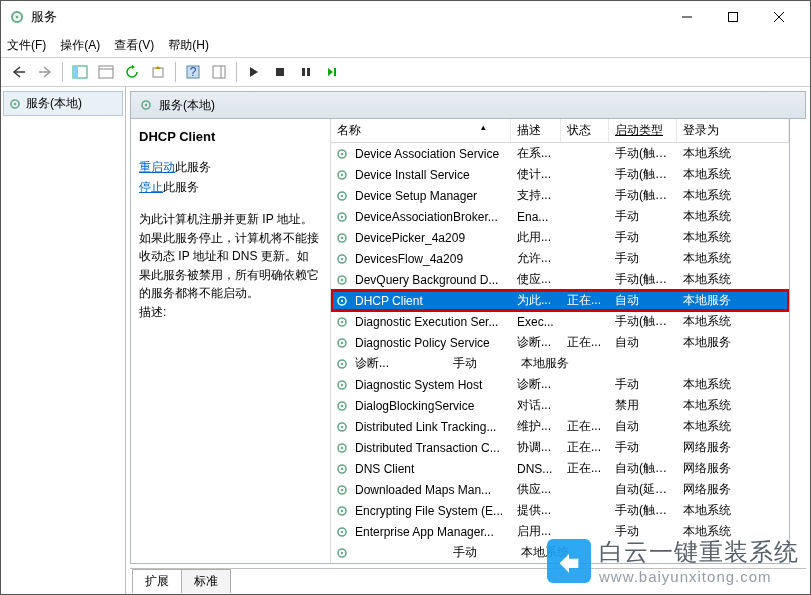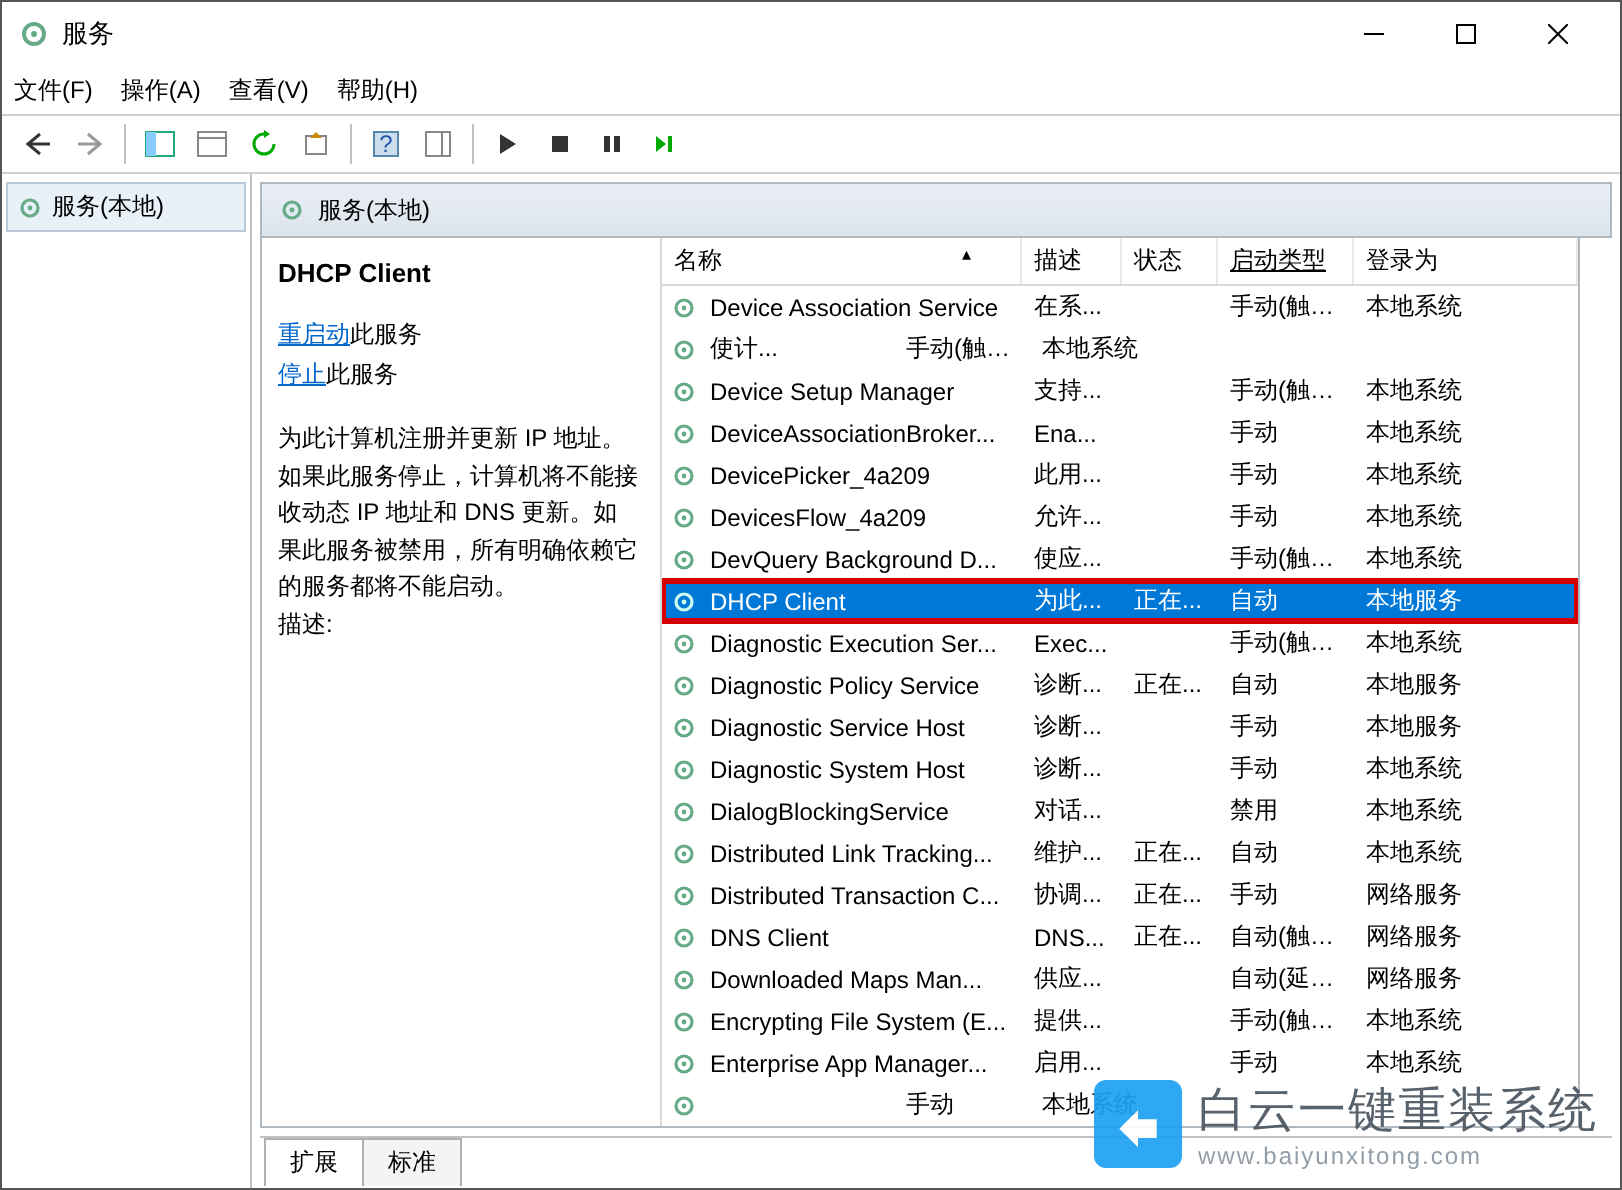--- a/index.html
+++ b/index.html
@@ -35,21 +35,21 @@
 .srow { display: flex; height: 21px; align-items: center; }
 .srow .ico { width: 18px; display:flex; align-items:center; justify-content:center; margin-left:2px;}
 .srow .col { padding: 0 4px; white-space: nowrap; overflow: hidden; text-overflow: ellipsis; }
 .srow.sel { background: #0078d7; color: #fff; outline: 3px solid #d40000; outline-offset: -2px; }
 .tabs { height: 24px; border-top: 1px solid #c0c0c0; display: flex; align-items: flex-end; padding: 0 0 0 2px; margin:0 4px 2px 4px;}
 .tab { padding: 3px 12px; border: 1px solid #b0b0b0; border-bottom: none; margin-right: -1px; background: #f4f4f4; position: relative; top:1px;}
 .tab.active { background: #fff; }
 .watermark { position: absolute; right: 12px; bottom: 10px; display: flex; align-items: center; gap: 8px; opacity: 0.92; pointer-events:none;}
 .watermark .logo { width: 44px; height: 44px; background: #1da1f2; border-radius: 6px; display:flex; align-items:center; justify-content:center;}
 .watermark .txt1 { font-size: 24px; color: #4a5560; letter-spacing: 1px; font-weight: normal;}
-.watermark .txt2 { font-size: 12px; color: #8a95a0; letter-spacing: 1px; }
+.watermark .txt2 { font-size: 15px; color: #8a95a0; letter-spacing: 1px; }
 svg { display: block; }
 </style>
 </head>
 <body>
 
 <div class="window">
 
   <div class="titlebar">
     <span class="gear">
       <svg width="16" height="16" viewBox="0 0 16 16">
@@ -219,20 +219,21 @@
                 <span class="col" style="width:68px">手动(触发...</span>
                 <span class="col" style="flex:1">本地系统</span>
               </div>
               <div class="srow">
                 <span class="ico">
                   <svg width="14" height="14">
                     <circle cx="7" cy="7" r="4" fill="none" stroke="#6a8" stroke-width="1.6"></circle>
                     <circle cx="7" cy="7" r="1.2" fill="#6a8"></circle>
                   </svg>
                 </span>
+                <span class="col" style="width:162px">Device Install Service</span>
                 <span class="col" style="width:50px">使计...</span>
                 <span class="col" style="width:48px"></span>
                 <span class="col" style="width:68px">手动(触发...</span>
                 <span class="col" style="flex:1">本地系统</span>
               </div>
               <div class="srow">
                 <span class="ico">
                   <svg width="14" height="14">
                     <circle cx="7" cy="7" r="4" fill="none" stroke="#6a8" stroke-width="1.6"></circle>
                     <circle cx="7" cy="7" r="1.2" fill="#6a8"></circle>
@@ -335,21 +336,20 @@
                 <span class="col" style="width:68px">自动</span>
                 <span class="col" style="flex:1">本地服务</span>
               </div>
               <div class="srow">
                 <span class="ico">
                   <svg width="14" height="14">
                     <circle cx="7" cy="7" r="4" fill="none" stroke="#6a8" stroke-width="1.6"></circle>
                     <circle cx="7" cy="7" r="1.2" fill="#6a8"></circle>
                   </svg>
                 </span>
-                <span class="col" style="width:162px">Diagnostic Service Host</span>
                 <span class="col" style="width:50px">诊断...</span>
                 <span class="col" style="width:48px"></span>
                 <span class="col" style="width:68px">手动</span>
                 <span class="col" style="flex:1">本地服务</span>
               </div>
               <div class="srow">
                 <span class="ico">
                   <svg width="14" height="14">
                     <circle cx="7" cy="7" r="4" fill="none" stroke="#6a8" stroke-width="1.6"></circle>
                     <circle cx="7" cy="7" r="1.2" fill="#6a8"></circle>

